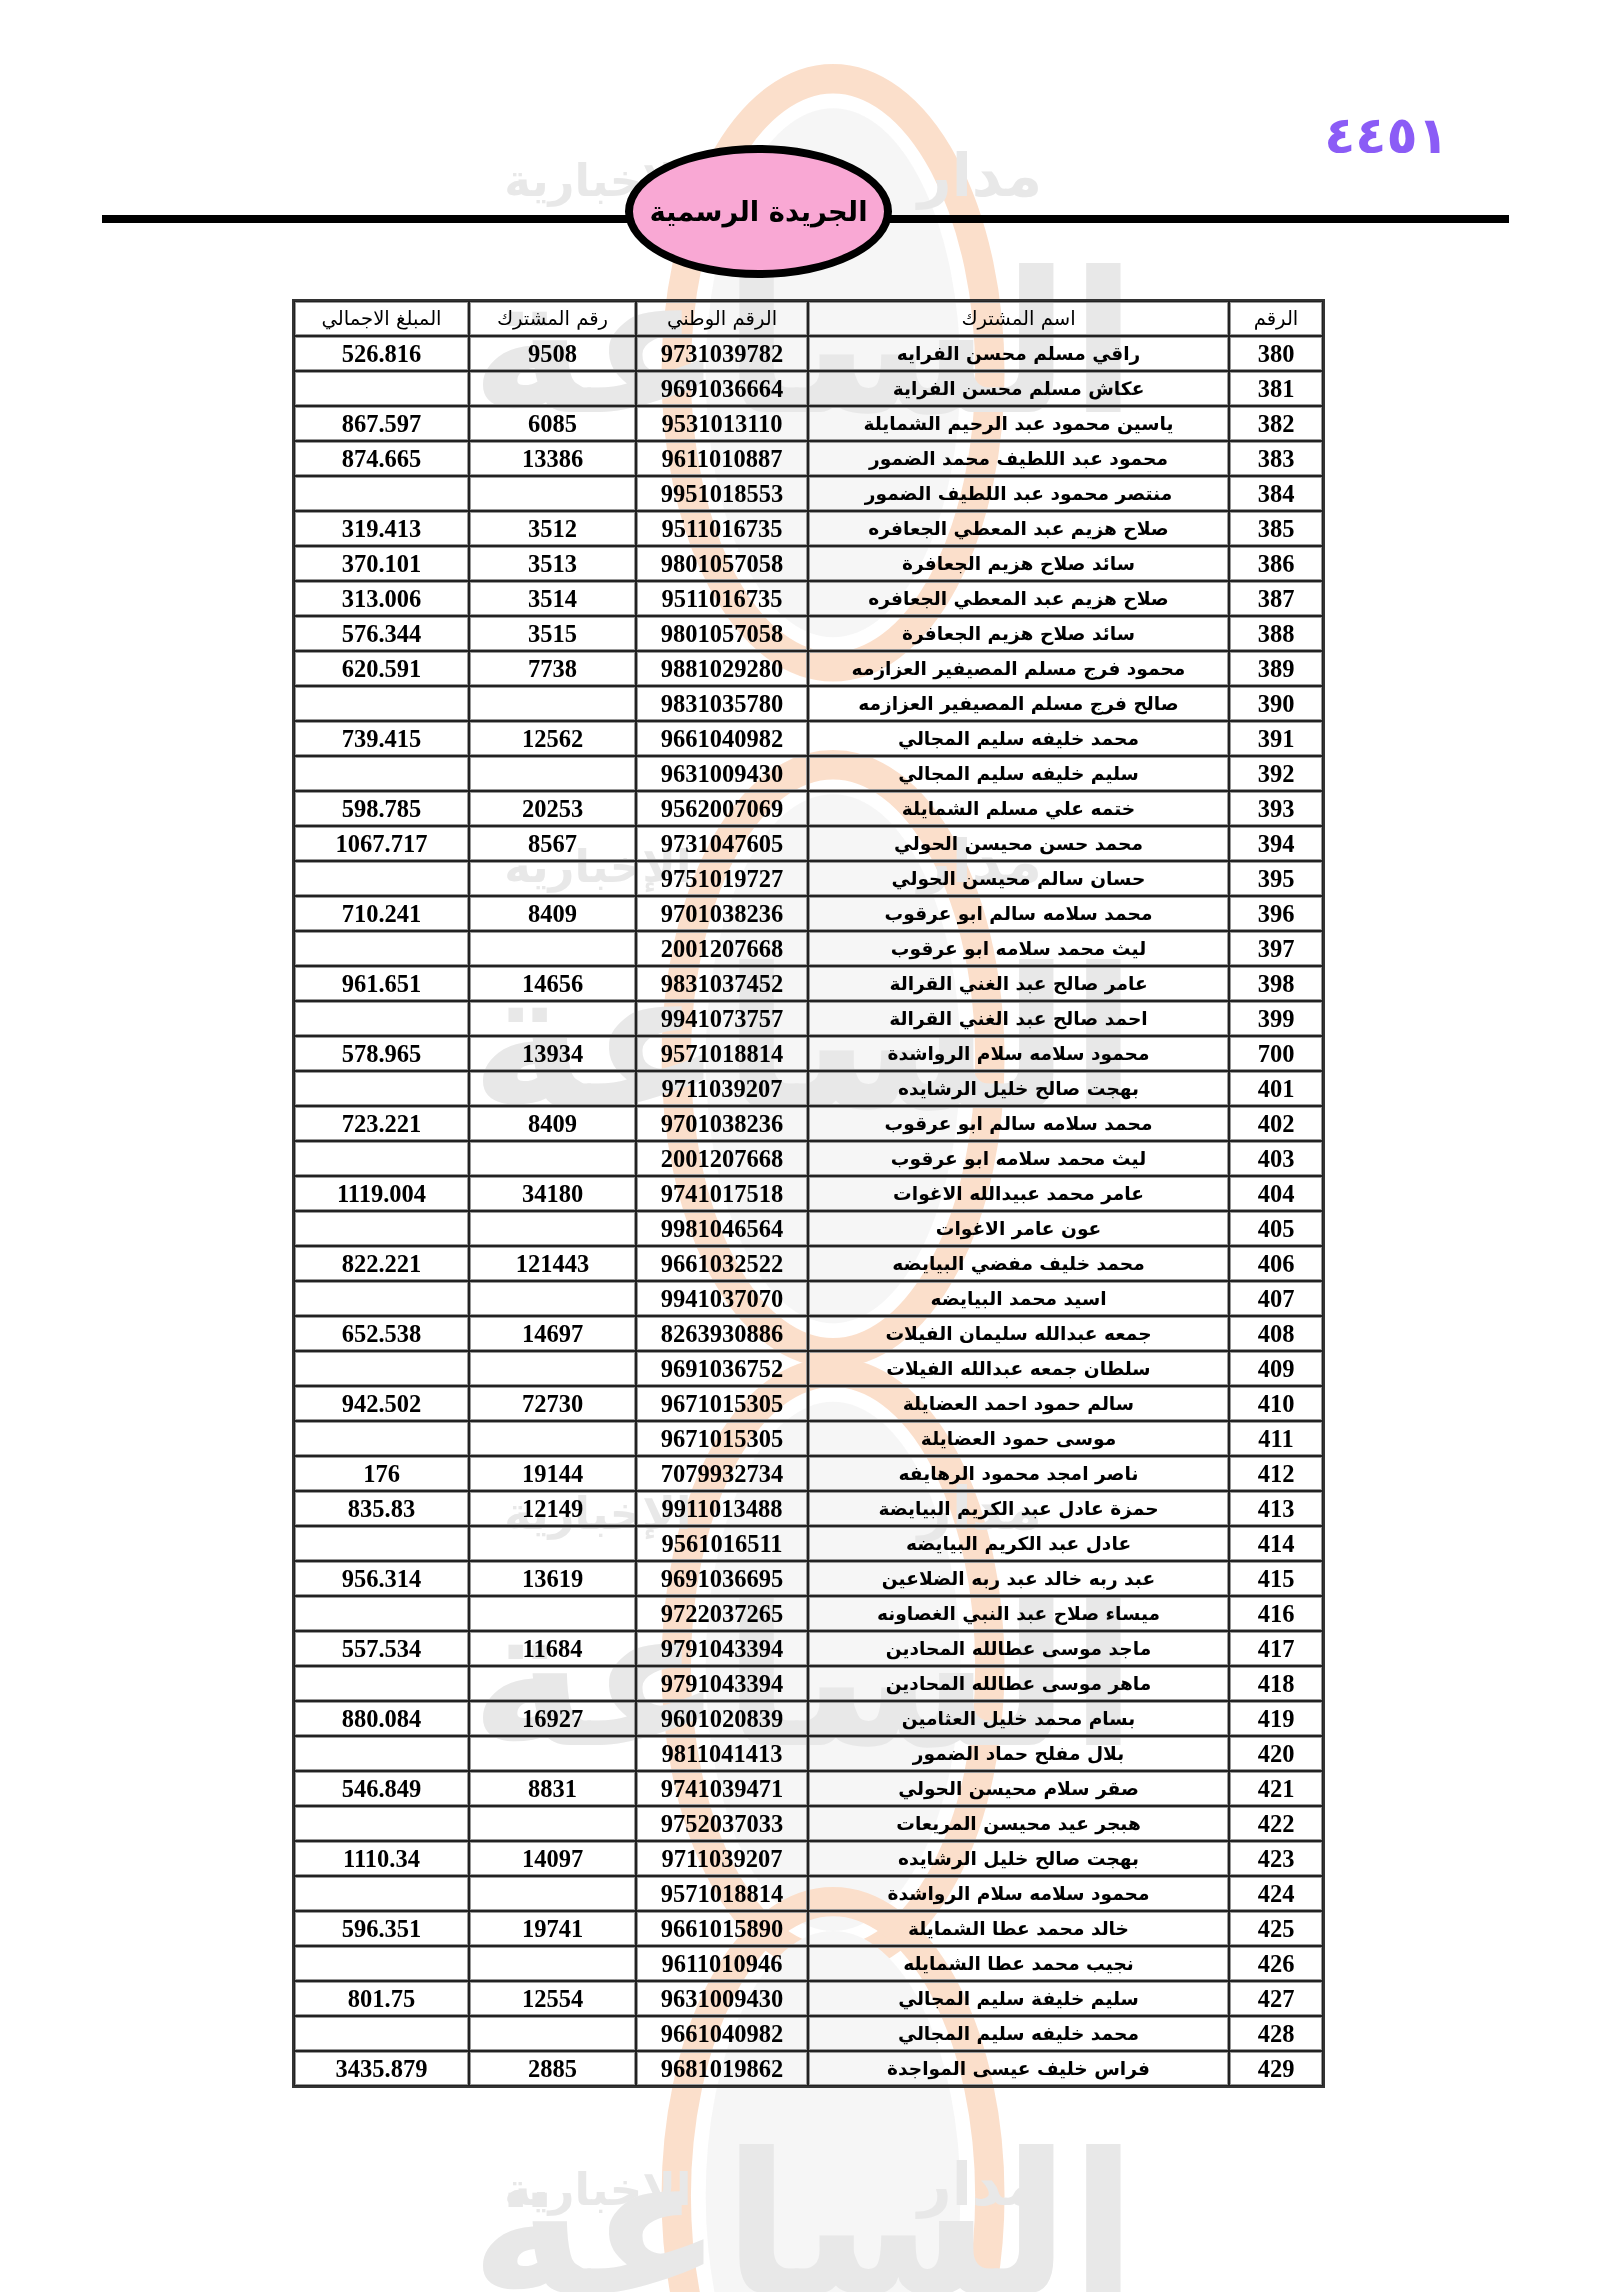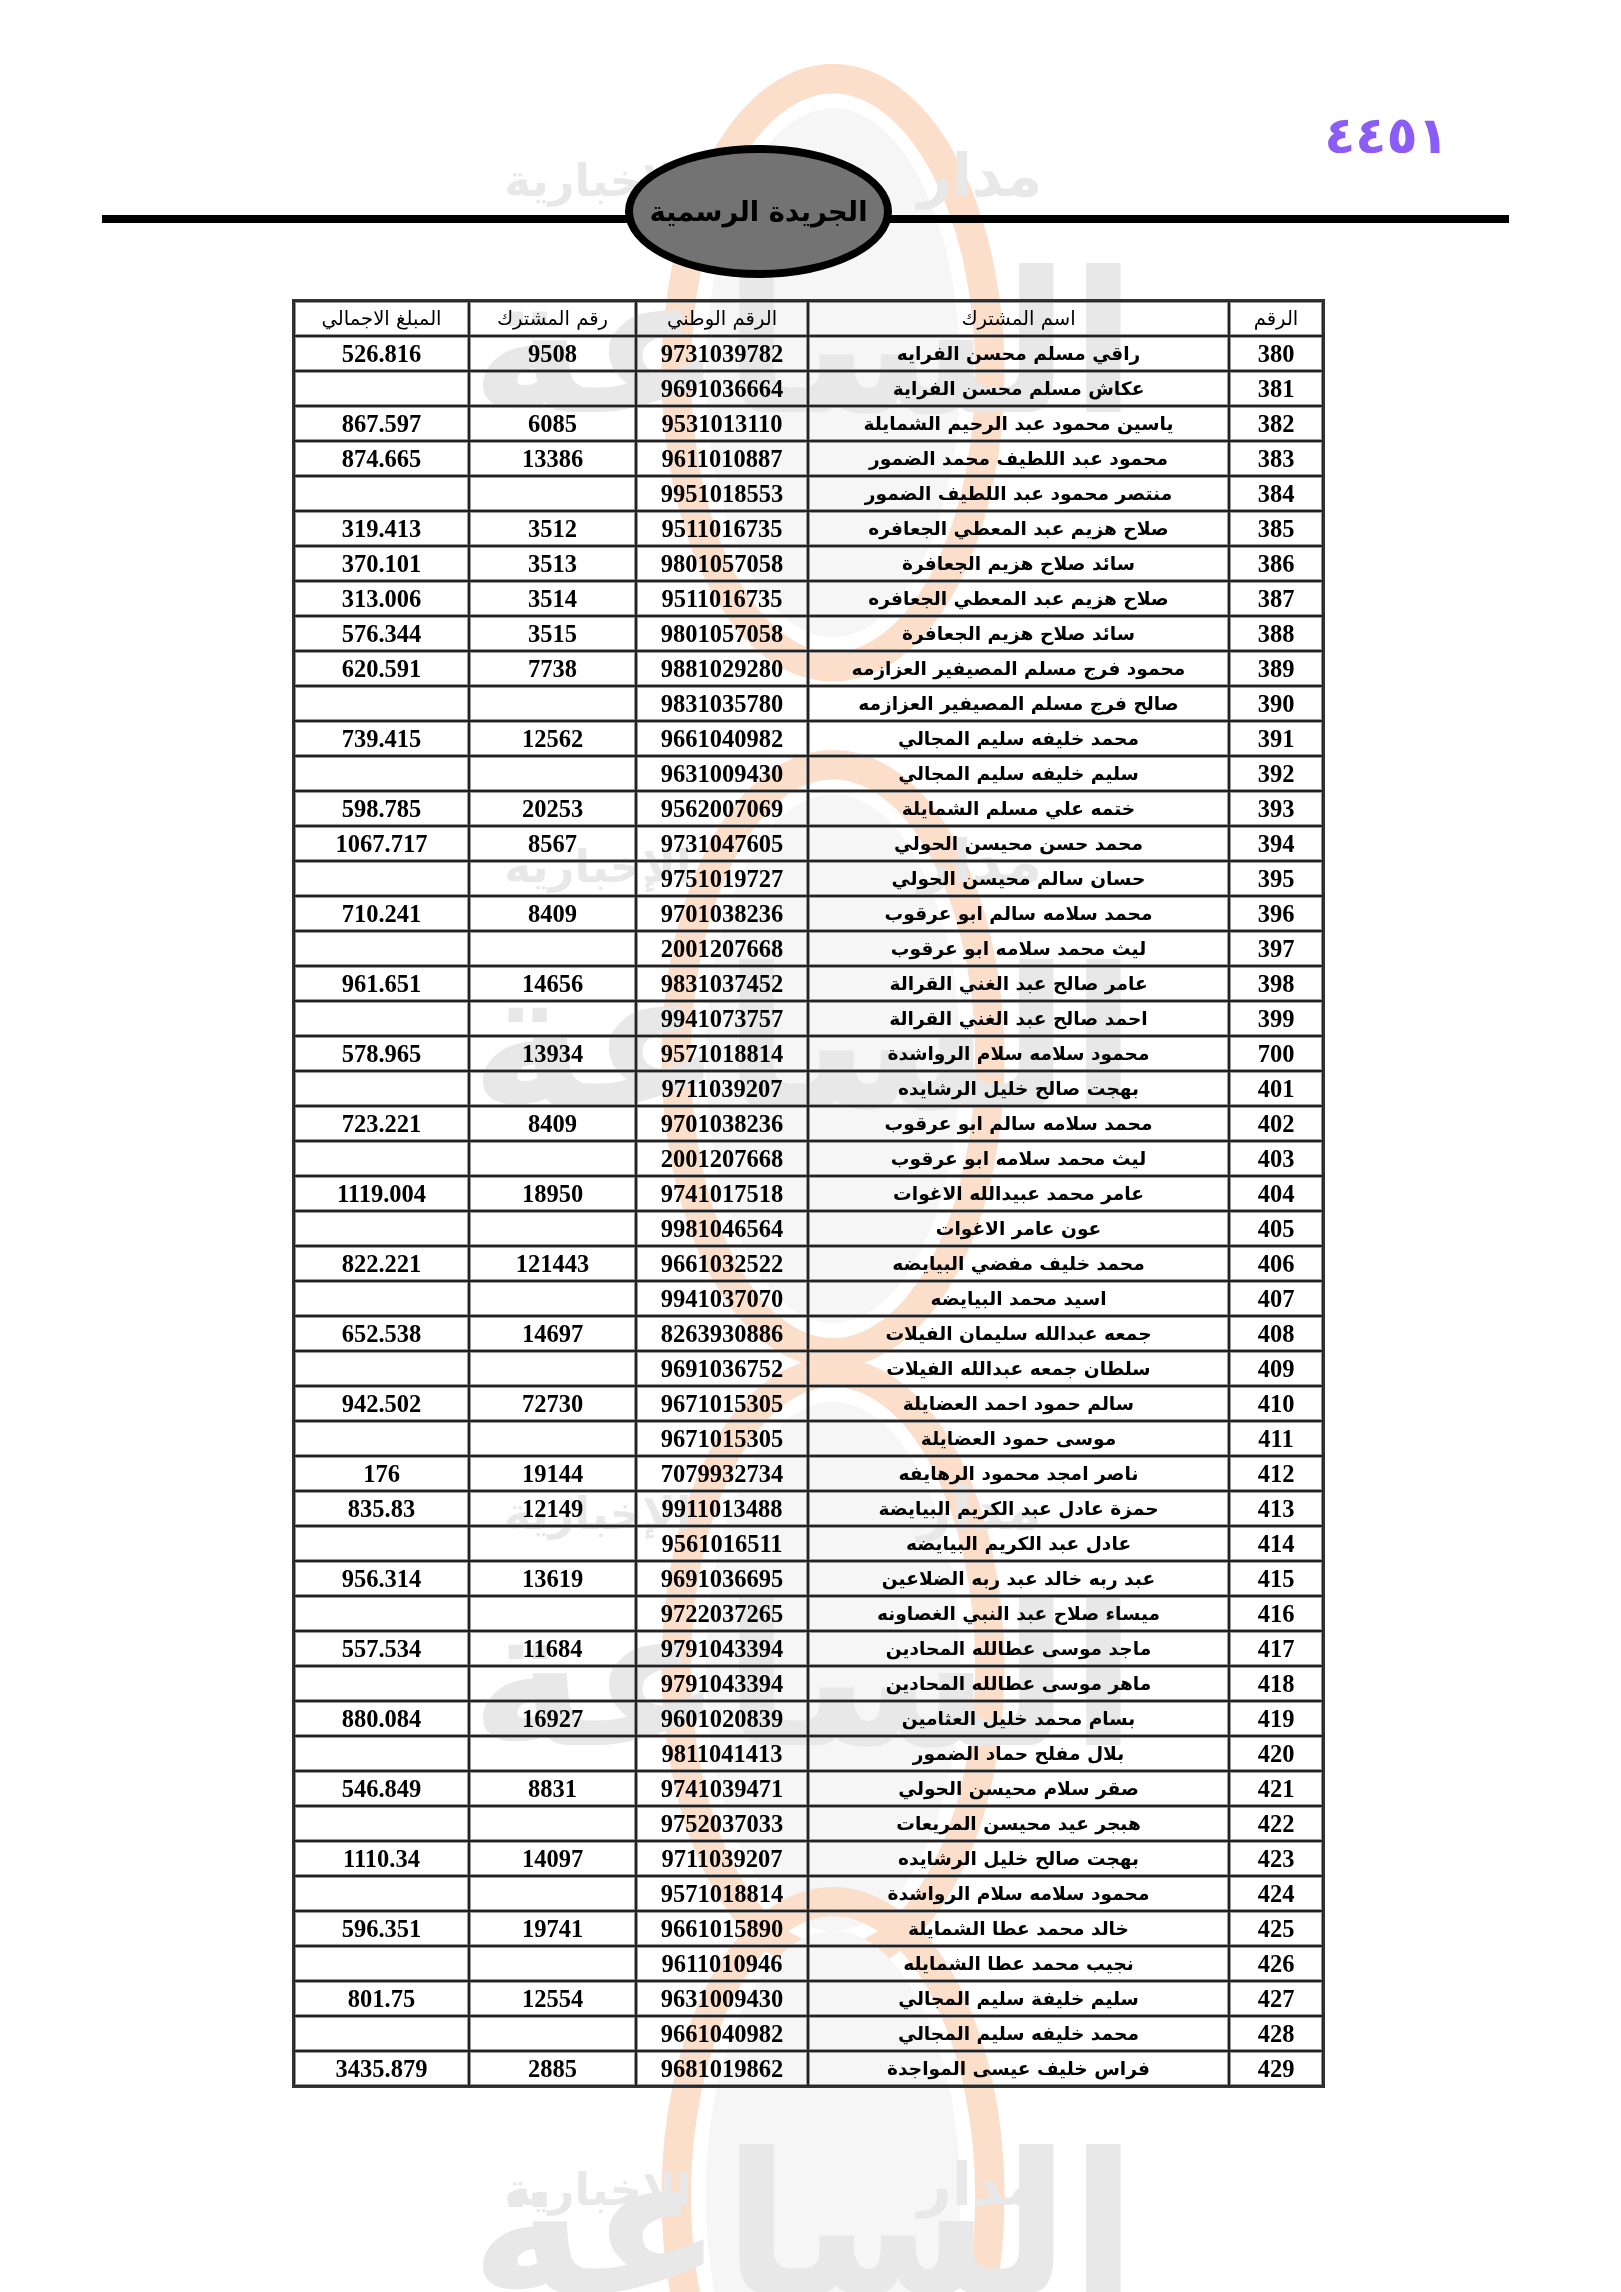--- a/index.html
+++ b/index.html
@@ -43,21 +43,21 @@
       z-index: 2;
     }
     .masthead {
       position: absolute;
       left: 625px;
       top: 145px;
       width: 267px;
       height: 133px;
       border: 8.8px solid #000;
       border-radius: 50%;
-      background: #737373;
+      background: #f9a8d4;
       box-sizing: border-box;
       z-index: 3;
       display: flex;
       align-items: center;
       justify-content: center;
     }
     .masthead-title {
       font-family: "DejaVu Sans", sans-serif;
       font-weight: bold;
       font-size: 27.4px;
@@ -336,21 +336,21 @@
           <td>403</td>
           <td class="name">ليث محمد سلامه ابو عرقوب</td>
           <td>2001207668</td>
           <td></td>
           <td></td>
         </tr>
         <tr>
           <td>404</td>
           <td class="name">عامر محمد عبيدالله الاغوات</td>
           <td>9741017518</td>
-          <td>18950</td>
+          <td>34180</td>
           <td>1119.004</td>
         </tr>
         <tr>
           <td>405</td>
           <td class="name">عون عامر الاغوات</td>
           <td>9981046564</td>
           <td></td>
           <td></td>
         </tr>
         <tr>

